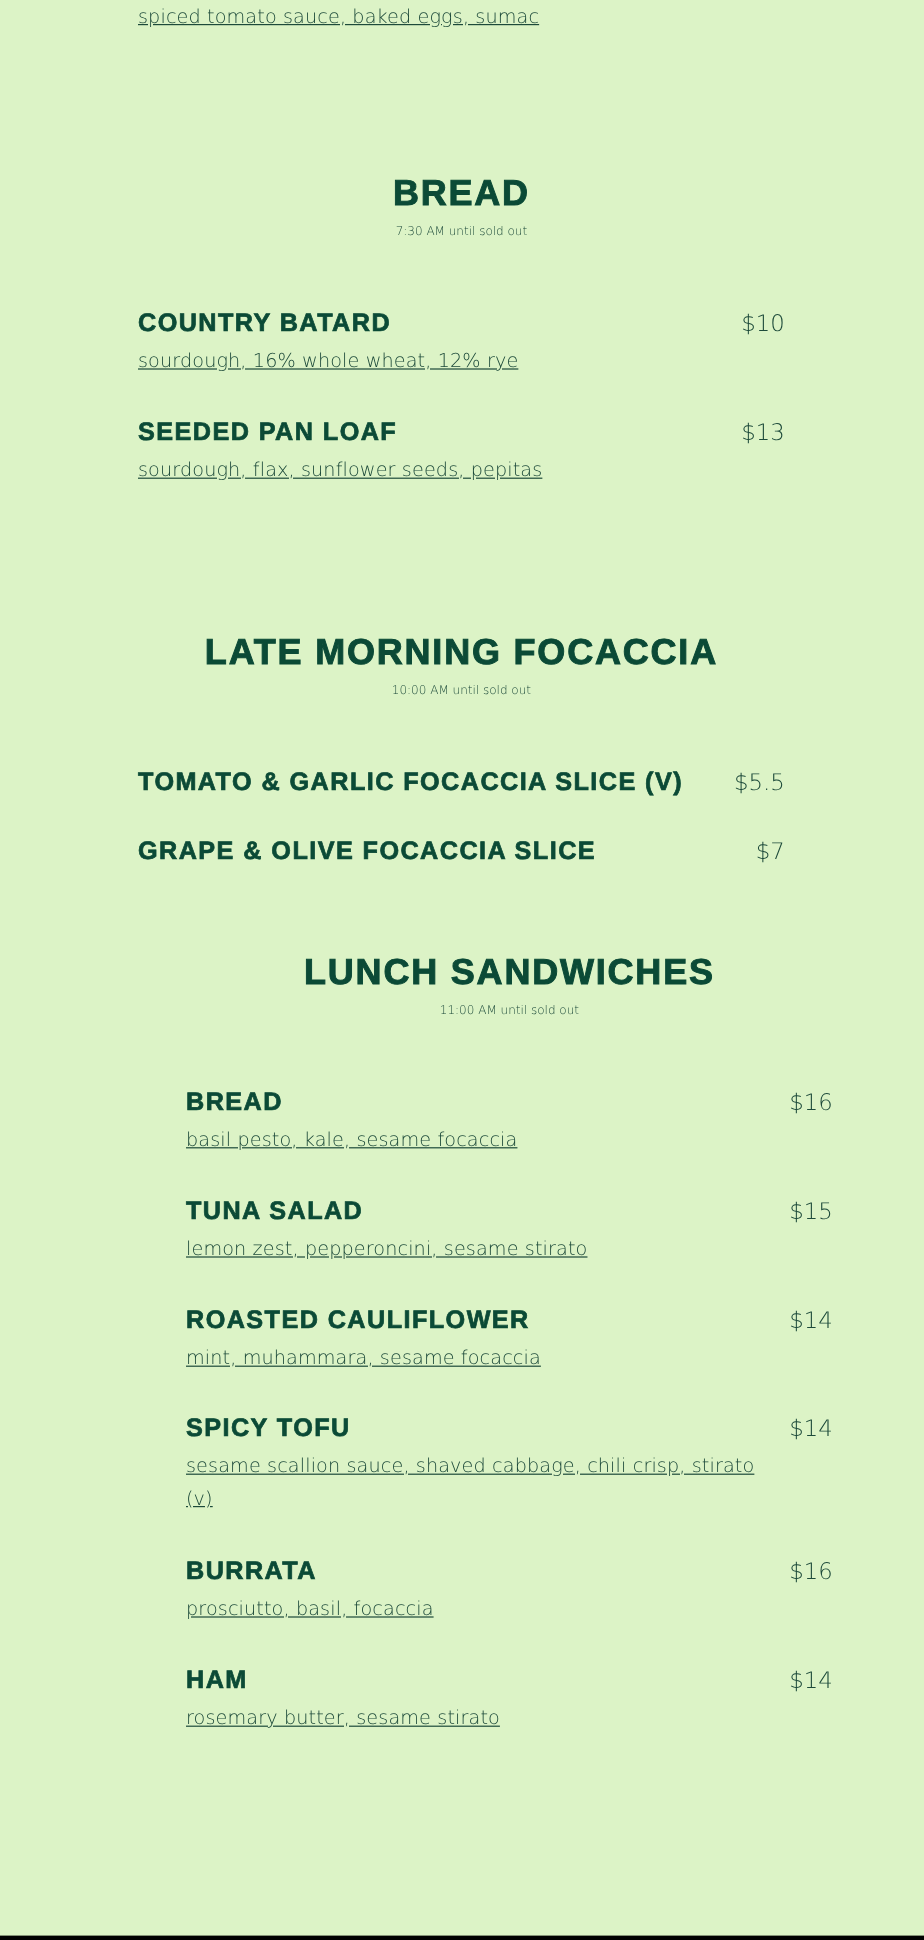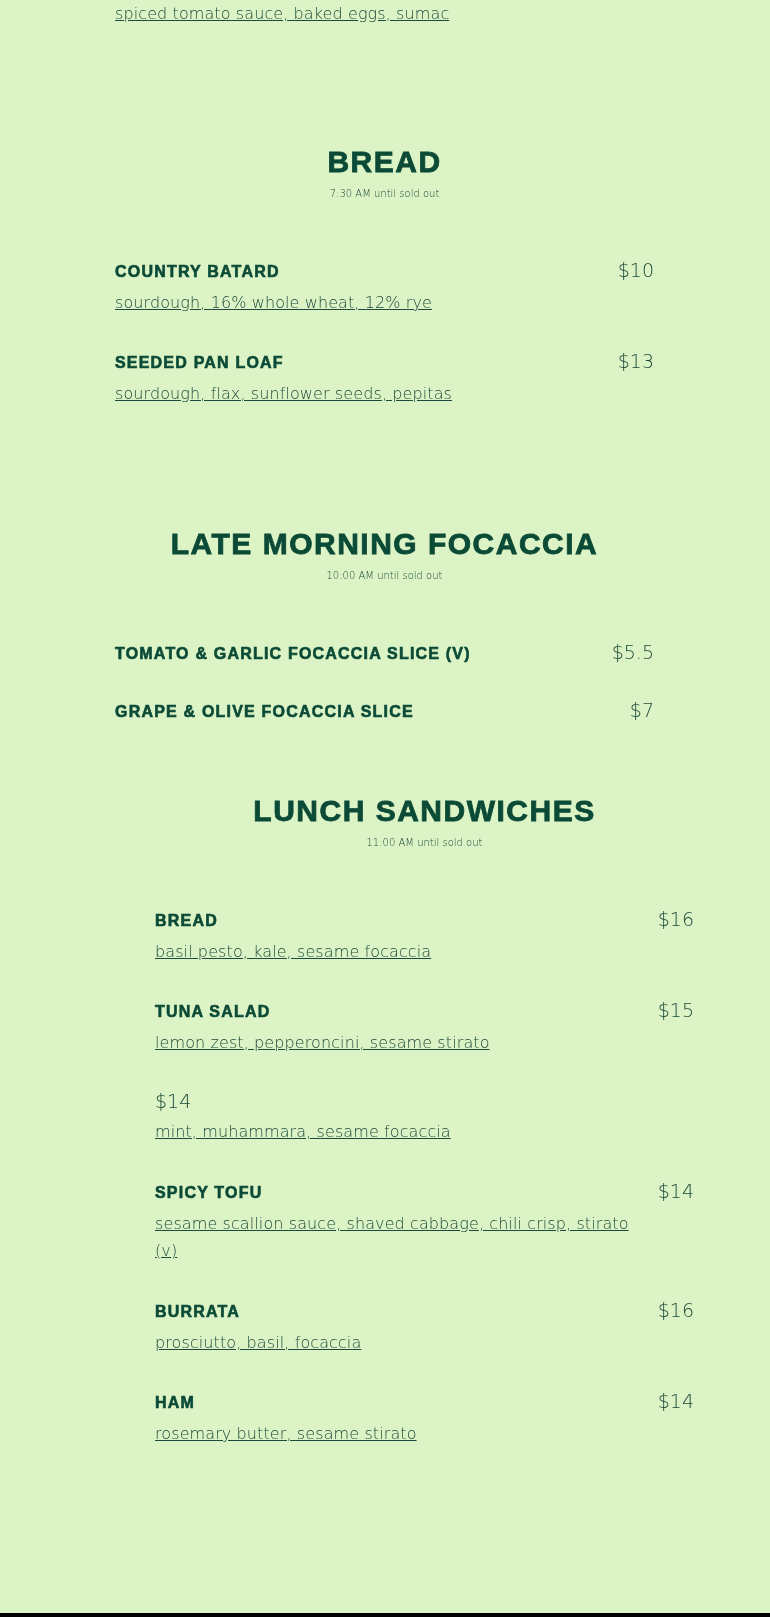--- a/index.html
+++ b/index.html
@@ -76,21 +76,21 @@
       width: 539px;
     }
     .item-row {
       display: flex;
       justify-content: space-between;
       align-items: baseline;
     }
     .item-name {
       font-family: "Liberation Sans", sans-serif;
       font-weight: 700;
-      font-size: 16px;
+      font-size: 21px;
       letter-spacing: 1.2px;
       color: #0b4a36;
       -webkit-text-stroke: 0.6px #0b4a36;
       line-height: 24px;
     }
     .item-price {
       font-family: "DejaVu Sans", sans-serif;
       font-size: 19px;
       font-weight: 300;
       color: #1d4a3a;
@@ -163,20 +163,21 @@
     <div class="item" style="top:204px;">
       <div class="item-row">
         <span class="item-name">TUNA SALAD</span>
         <span class="item-price">$15</span>
       </div>
       <div class="desc item-desc">lemon zest, pepperoncini, sesame stirato</div>
     </div>
 
     <div class="item" style="top:295px;">
       <div class="item-row">
+        <span class="item-name">ROASTED CAULIFLOWER</span>
         <span class="item-price">$14</span>
       </div>
       <div class="desc item-desc">mint, muhammara, sesame focaccia</div>
     </div>
 
     <div class="item" style="top:385px;">
       <div class="item-row">
         <span class="item-name">SPICY TOFU</span>
         <span class="item-price">$14</span>
       </div>

